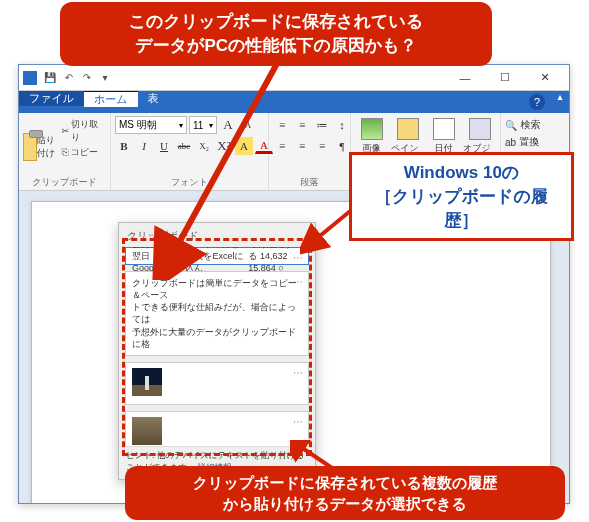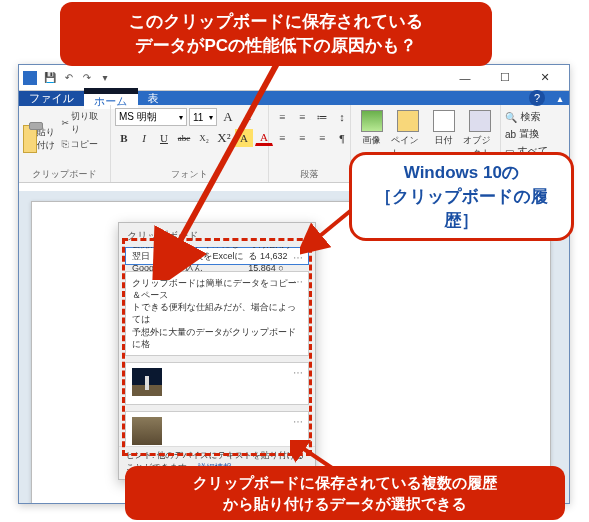--- a/index.html
+++ b/index.html
@@ -1,32 +1,32 @@
 <!DOCTYPE html>
 <html><head>
 <meta charset="utf-8">
 <style>
 *{box-sizing:border-box;margin:0;padding:0;font-family:"Meiryo","MS PGothic",sans-serif}
 body{width:589px;height:522px;background:#fff;position:relative;overflow:hidden}
 .callout{position:absolute;background:#d32305;color:#fff;border-radius:12px;padding:8px 14px;font-size:17px;font-weight:bold;line-height:1.4;text-align:center;z-index:50}
 .callout.red-top{top:2px;left:60px;width:432px}
-.callout.blue{background:#fff;color:#1a4fa3;border:3px solid #d32305;border-radius:17px;font-size:17px;padding:6px 12px;top:152px;right:15px;width:225px}
+.callout.blue{background:#fff;color:#1a4fa3;border:3px solid #d32305;border-radius:0;font-size:17px;padding:6px 12px;top:152px;right:15px;width:225px}
 .callout.red-bot{top:466px;left:125px;width:440px;font-size:15px;padding:6px 12px}
 .window{position:absolute;top:64px;left:18px;width:552px;height:440px;background:#fff;border:1px solid #6a8bb8;box-shadow:0 2px 8px rgba(0,0,0,.2)}
 .titlebar{height:26px;background:#fff;border-bottom:1px solid #ccc;display:flex;align-items:center;padding:0 4px}
 .titlebar .ticon{width:14px;height:14px;background:#2a6bc4;margin-right:6px}
 .titlebar .qat{display:flex;gap:2px}
 .titlebar .qat span{width:16px;height:16px;display:flex;align-items:center;justify-content:center;font-size:10px;color:#555}
 .titlebar .spacer{flex:1}
 .winbtn{width:40px;height:26px;display:flex;align-items:center;justify-content:center;font-size:11px;color:#333}
 .winbtn.close{color:#333}
-.menubar{height:14px;background:#2a6bc4;display:flex;align-items:center;color:#fff;font-size:11px}
+.menubar{height:22px;background:#2a6bc4;display:flex;align-items:flex-start;color:#fff;font-size:11px}
 .menubar .tab{padding:0 10px;display:flex;align-items:center}
 .menubar .tab.file{background:#1a4fa3}
-.menubar .tab.home{background:#fff;color:#2a6bc4;border-top:6px solid #0f172a}
+.menubar .tab.home{background:#fff;color:#2a6bc4;border-top:1px solid #0f172a}
 .menubar .spacer{flex:1}
 .menubar .help{width:24px;display:flex;align-items:center;justify-content:center;background:#1a4fa3;color:#fff;border-radius:50%;font-size:11px;margin:3px 6px;width:16px;height:16px;align-self:center}
 .ribbon{height:78px;background:#f4f4f4;border-bottom:1px solid #ccc;display:flex}
 .rgroup{border-right:1px solid #ddd;display:flex;flex-direction:column;padding:3px 4px 1px}
 .rgroup .body{flex:1;display:flex;gap:3px}
 .rgroup .lbl{font-size:9px;color:#666;text-align:center;padding-top:1px}
 .paste{display:flex;flex-direction:row;align-items:center;width:36px}
 .paste .picon{width:24px;height:28px;background:#f8d77a;border:1px solid #c9a43a;position:relative;margin-top:2px}
 .paste .picon::before{content:"";position:absolute;top:-4px;left:5px;width:12px;height:6px;background:#aaa;border:1px solid #888;border-radius:2px}
 .paste .ptxt{font-size:9px;color:#333;margin-top:2px}

